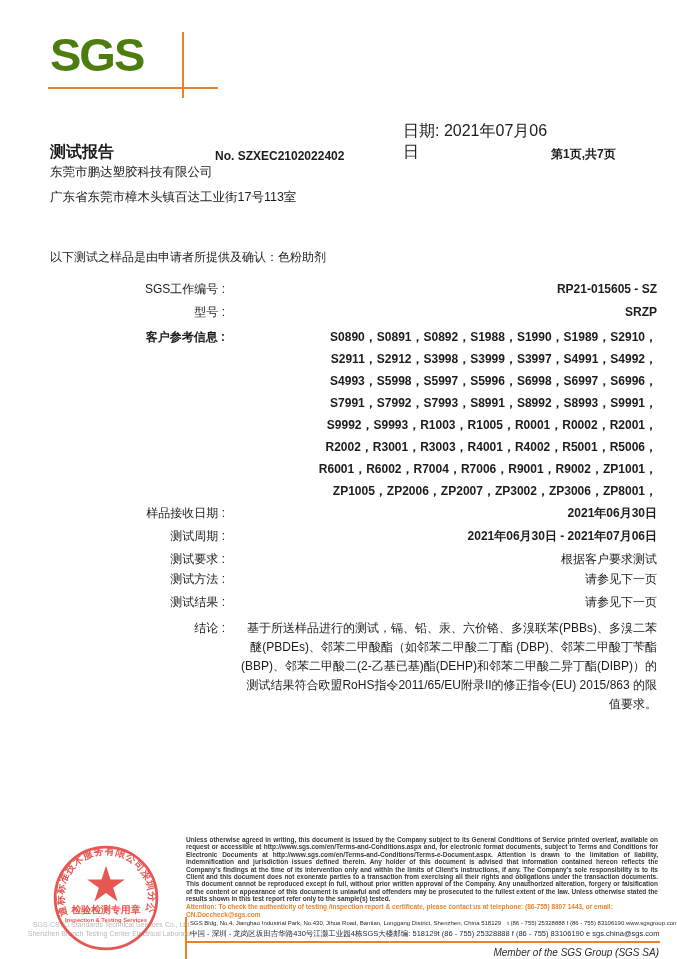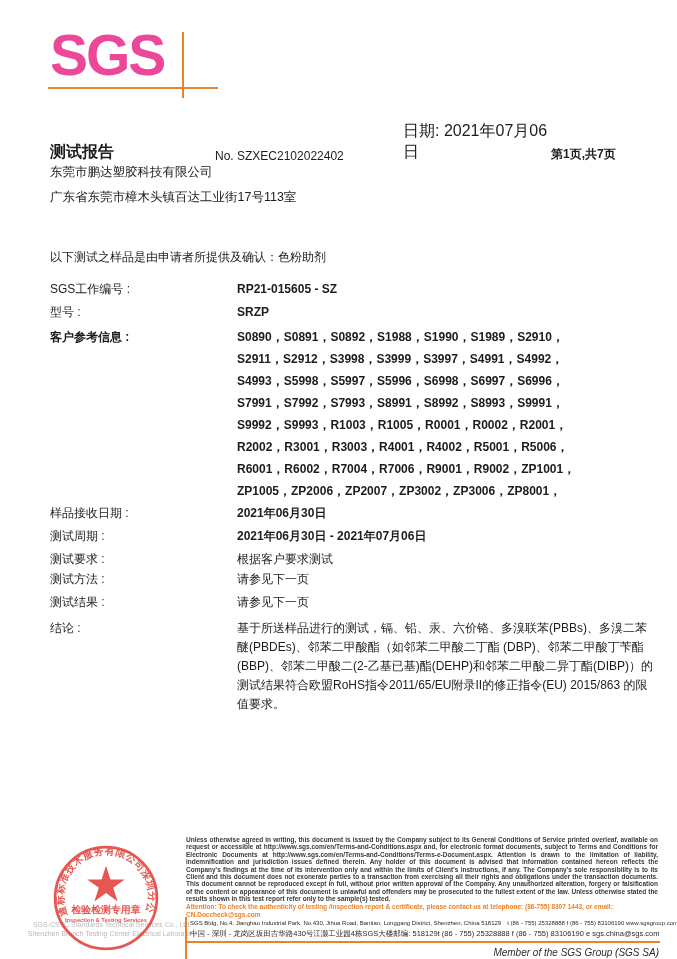--- a/index.html
+++ b/index.html
@@ -6,37 +6,37 @@
   html,body { background:#ffffff; }
   body {
     width:677px; height:959px; position:relative; overflow:hidden;
     font-family:"Liberation Sans","DejaVu Sans",sans-serif;
     color:#1c1c1c;
   }
   
   .logo-block { position:absolute; left:44px; top:24px; width:180px; height:80px; }
   .logo-text {
     position:absolute; left:6px; top:0;
-    font-size:57px; font-weight:700; letter-spacing:-2px;
-    color:#ec4899; line-height:62px;
+    font-size:47px; font-weight:700; letter-spacing:-2px;
+    color:#4d7c0f; line-height:62px;
   }
   .logo-hline { position:absolute; left:4px; top:63px; width:170px; height:2px; background:#e8832c; }
   .logo-vline { position:absolute; left:138px; top:8px; width:2px; height:66px; background:#e8832c; }
   
   .header-row { position:absolute; left:50px; top:121px; right:20px; display:flex; align-items:flex-end; }
   .report-title { font-size:16px; font-weight:700; width:165px; }
-  .report-no { font-size:12px; font-weight:400; width:188px; }
+  .report-no { font-size:12px; font-weight:700; width:188px; }
   .report-date { font-size:16px; font-weight:400; width:148px; }
   .report-page { font-size:12px; font-weight:700; }
   
   .applicant { position:absolute; left:50px; top:160px; font-size:12.5px; line-height:25px; }
   
   .content { position:absolute; left:50px; top:249px; width:607px; font-size:12px; }
   .statement { margin-bottom:14px; line-height:17px; }
-  .row { display:flex; margin-bottom:5px; }
+  .row { display:flex; margin-bottom:5px;text-align:right; }
   .row.tight { margin-bottom:2px; }
   .label { width:175px; flex:none; line-height:18px; }
   .value { flex:1; font-weight:600; line-height:18px;padding-left:12px; }
   .value.cn { font-weight:400; }
   .codes div { line-height:22px; font-weight:600; }
   .codes { margin-bottom:2px; }
   .conclusion-text { font-weight:400; line-height:19px; max-width:434px; }
   
   .legal {
     position:absolute; left:186px; top:836px; width:472px;

